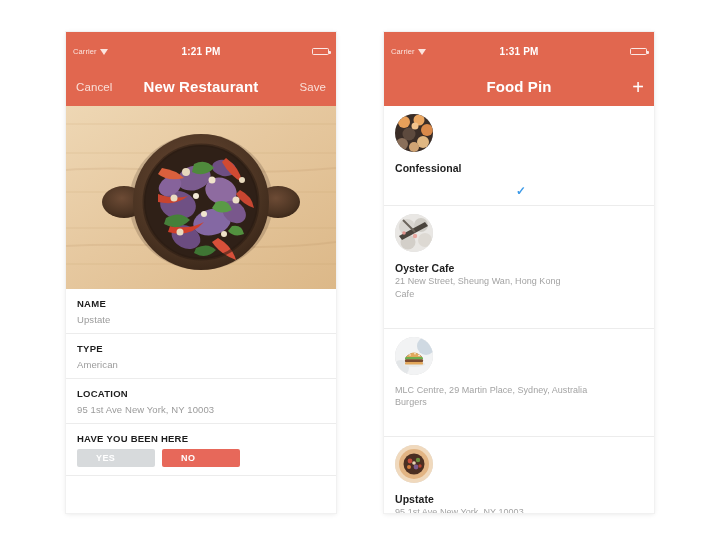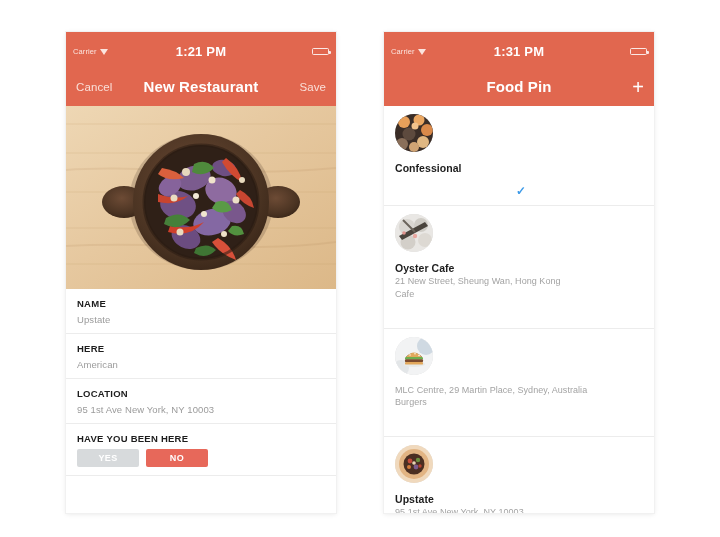--- a/index.html
+++ b/index.html
@@ -56,21 +56,21 @@
   .status-left {
     display: flex;
     align-items: center;
     gap: 3px;
     color: #fbe4de;
   }
   .status-time {
     position: absolute;
     left: 0; right: 0;
     text-align: center;
-    font-size: 13px;
+    font-size: 10px;
     font-weight: bold;
     color: #ffffff;
     letter-spacing: 0.2px;
   }
   .status-right {
     margin-left: auto;
     display: flex;
     align-items: center;
     z-index: 2;
   }
@@ -176,22 +176,21 @@
     color: #9b9b9b;
     letter-spacing: 0.1px;
   }
   .yesno {
     display: flex;
     gap: 7px;
     margin-top: 2px;
   }
   .chip {
     min-width: 40px;
-    padding: 4px 11px;
-    text-align: center;
+    padding: 4px 19px;
     font-size: 9px;
     font-weight: bold;
     color: #ffffff;
     letter-spacing: 0.4px;
     border-radius: 2px;
     cursor: pointer;
   }
   .chip.inactive { background: #d7dadc; }
   .chip.active { background: #e7685a; }
 
@@ -345,21 +344,21 @@
     </div>
 
     <div class="form">
 
       <div class="field">
         <div class="field-label">NAME</div>
         <div class="field-value">Upstate</div>
       </div>
 
       <div class="field">
-        <div class="field-label">HERE</div>
+        <div class="field-label">TYPE</div>
         <div class="field-value">American</div>
       </div>
 
       <div class="field">
         <div class="field-label">LOCATION</div>
         <div class="field-value">95 1st Ave New York, NY 10003</div>
       </div>
 
       <div class="field">
         <div class="field-label">HAVE YOU BEEN HERE</div>

